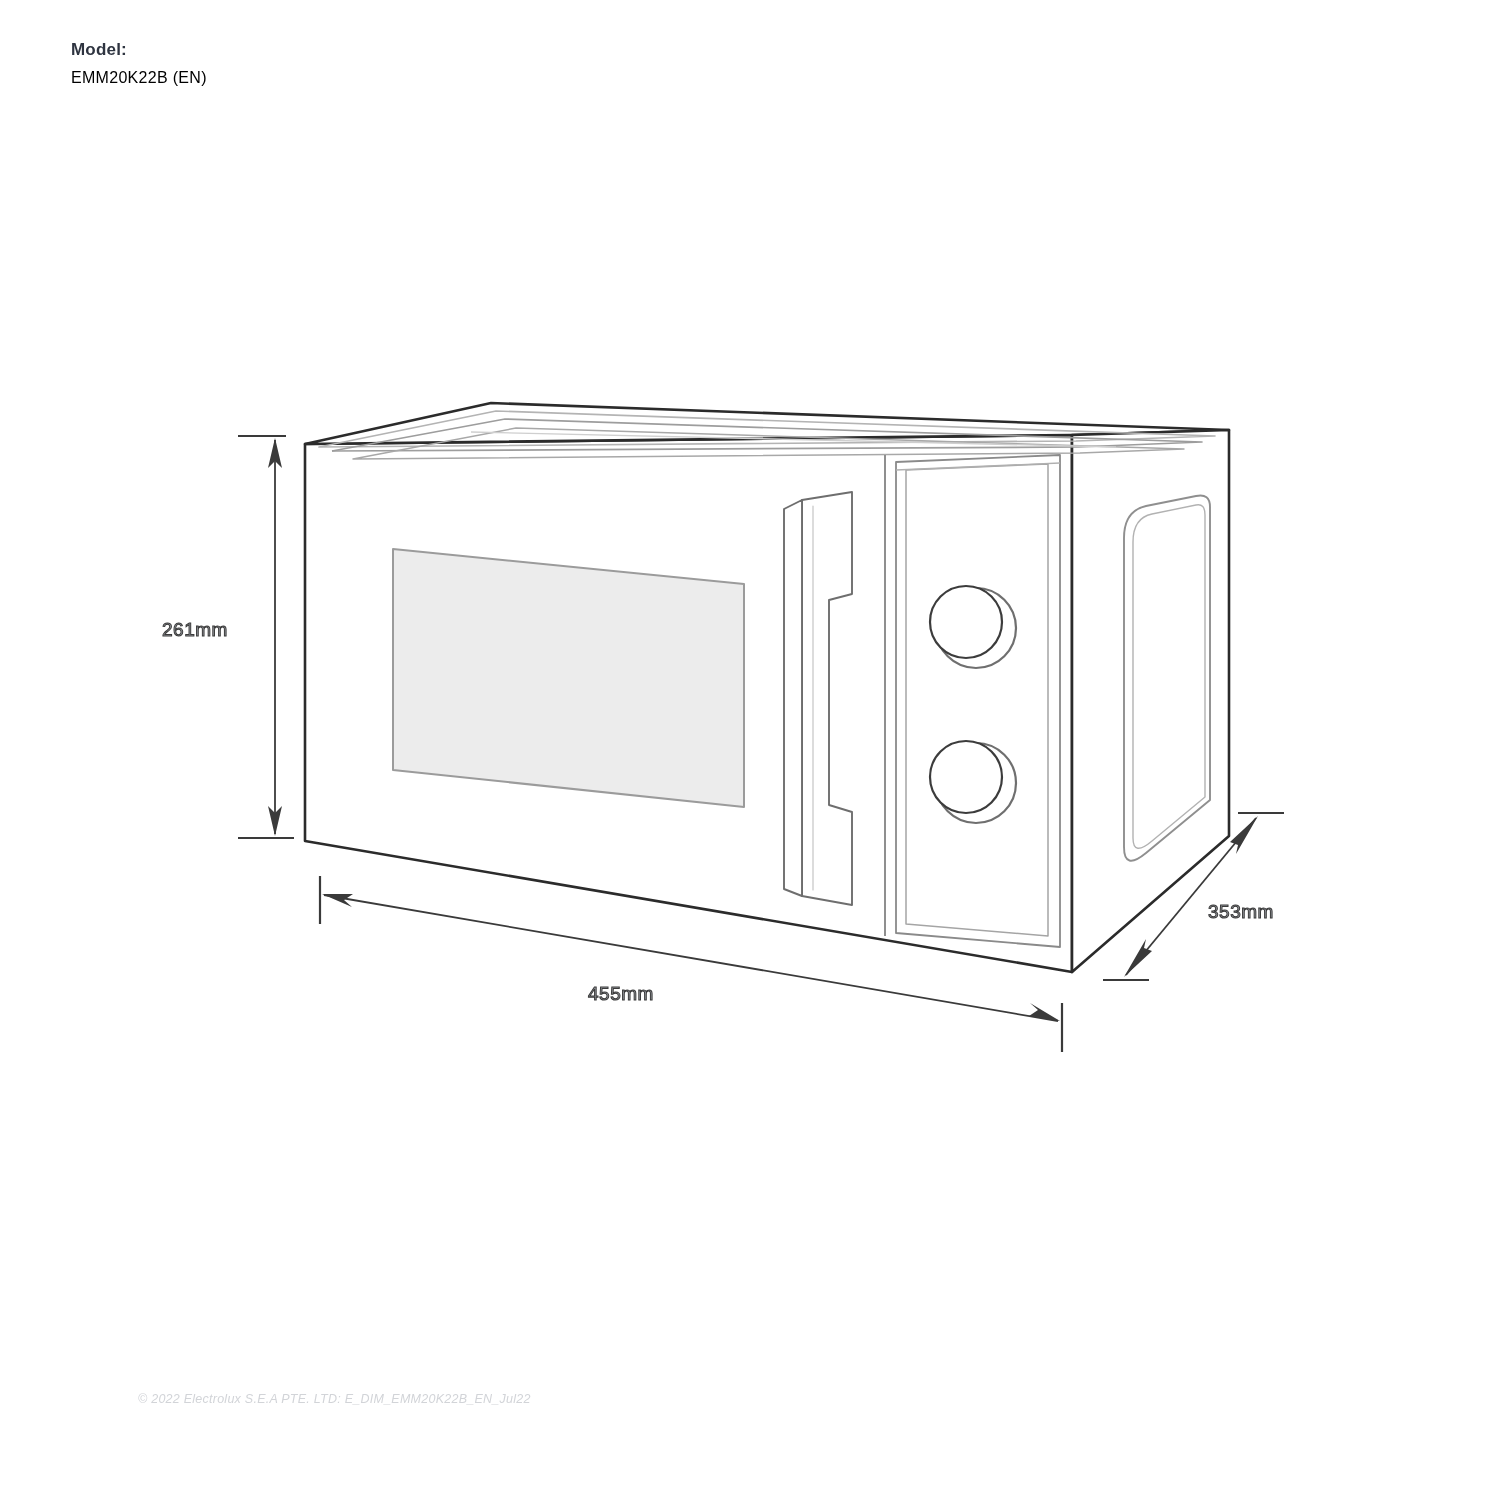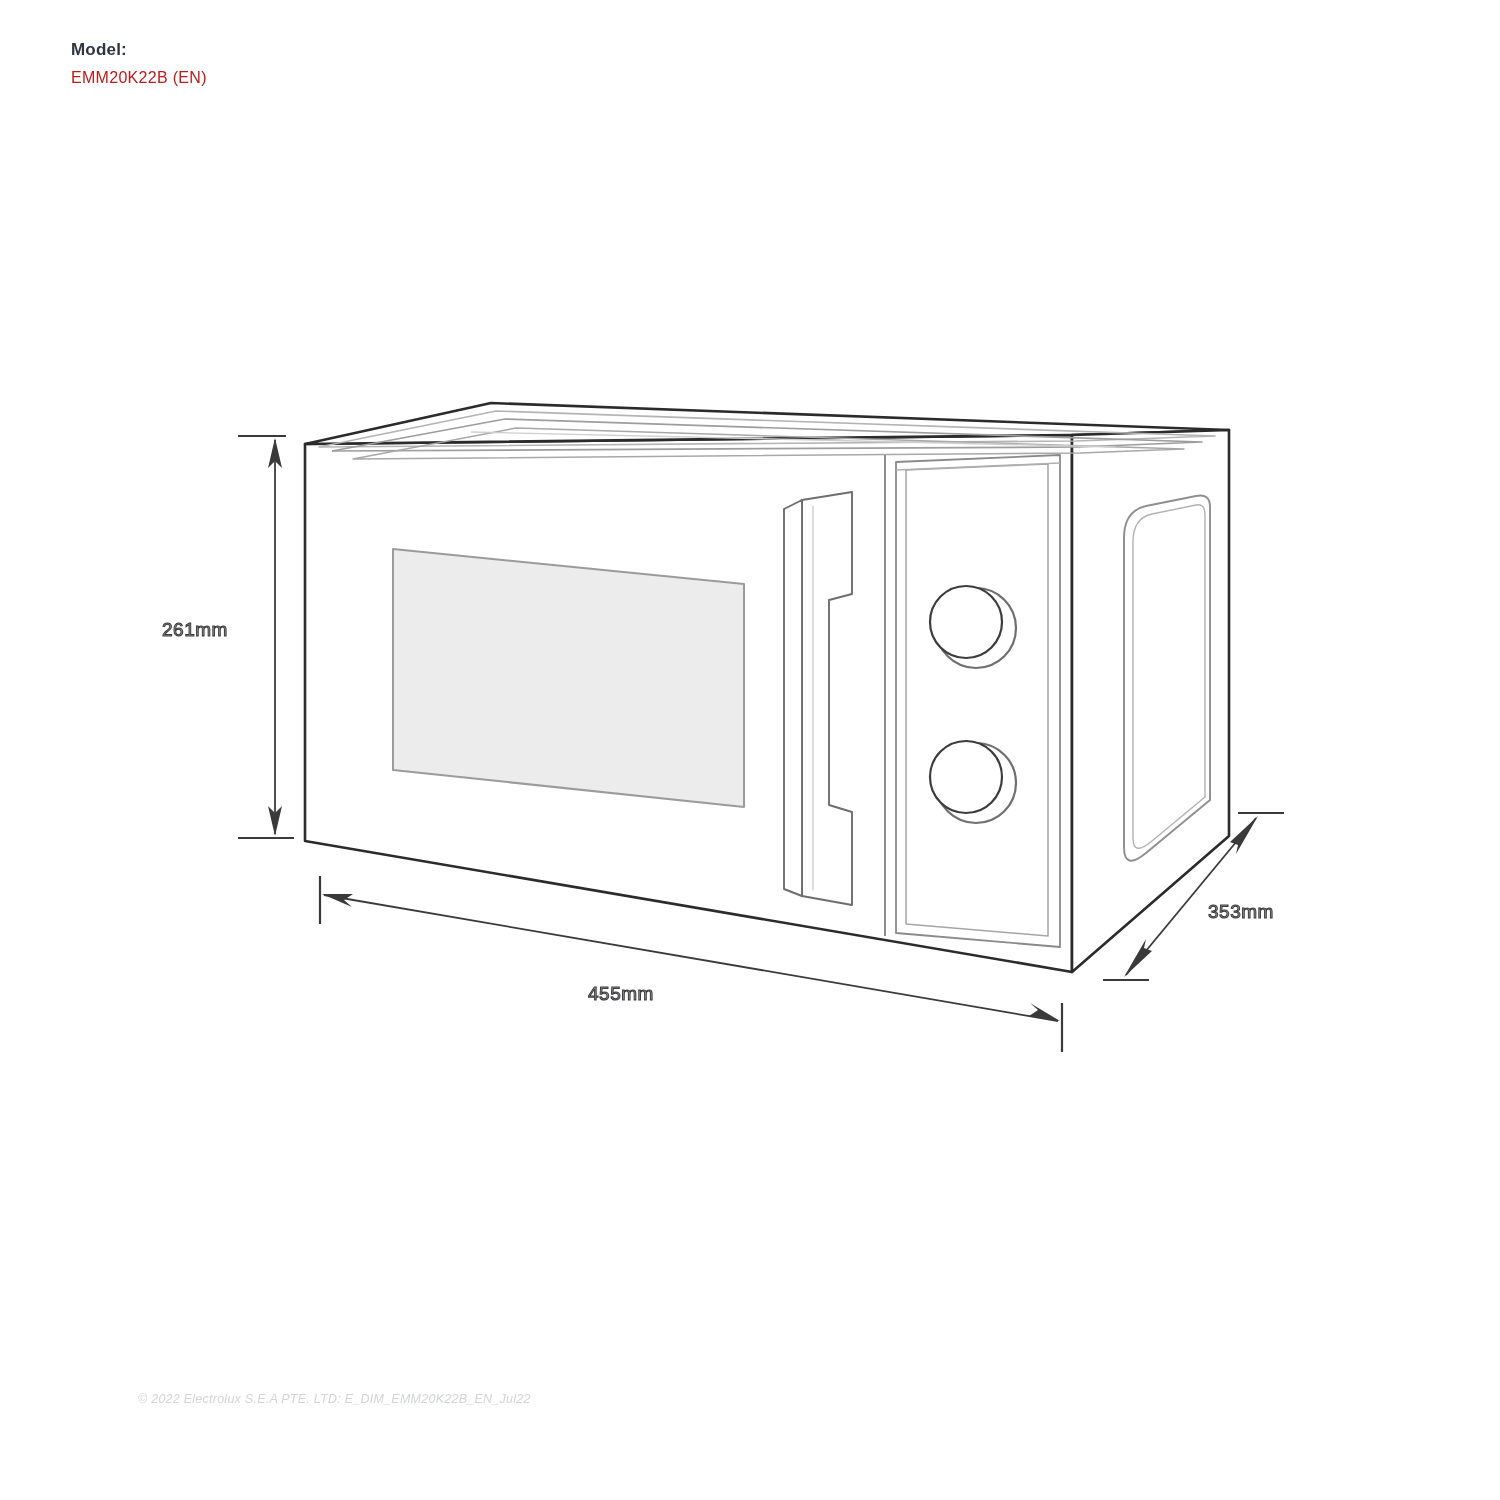--- a/index.html
+++ b/index.html
@@ -32,21 +32,21 @@
   .hdr-label {
     font-size: 17px;
     font-weight: bold;
     color: #2e3440;
     letter-spacing: 0.2px;
     display: block;
   }
   .hdr-model {
     font-size: 16px;
     font-weight: normal;
-    color: #b91c1c;
+    color: #000000;
     letter-spacing: 0.3px;
     display: block;
     margin-top: 3px;
   }
   .footer {
     position: absolute;
     left: 122px;
     top: 1392px;
     font-size: 12.5px;
     color: #d2d4d8;

